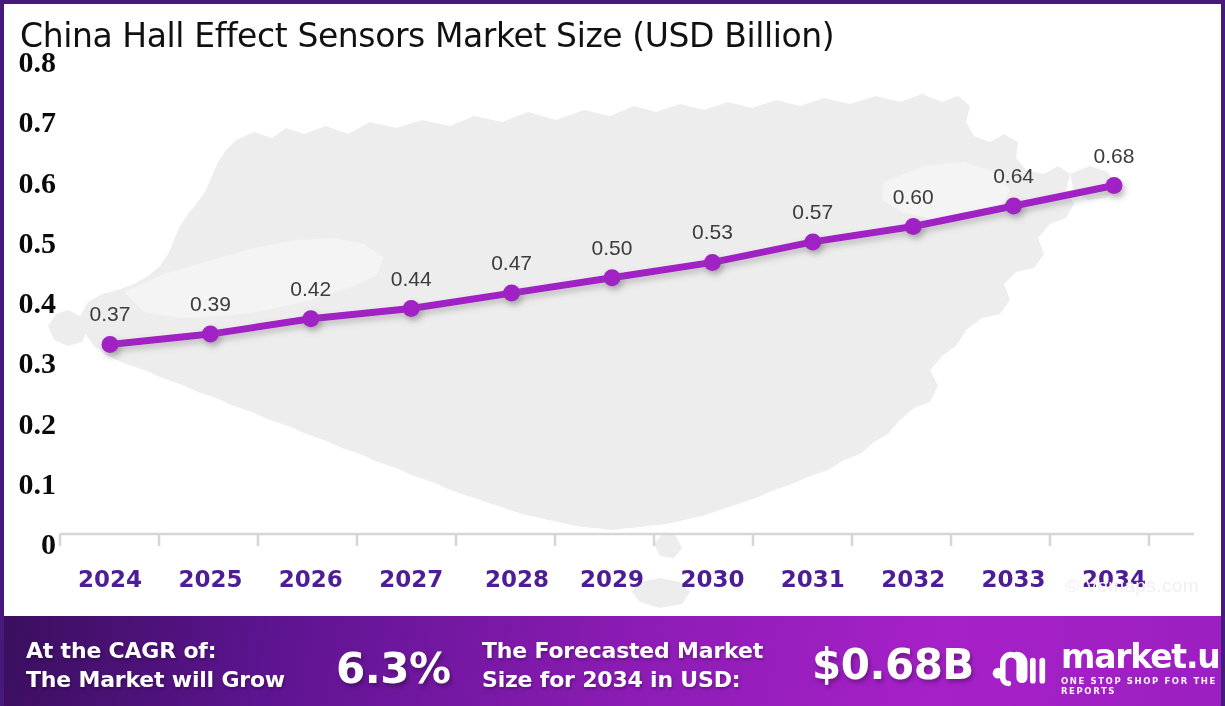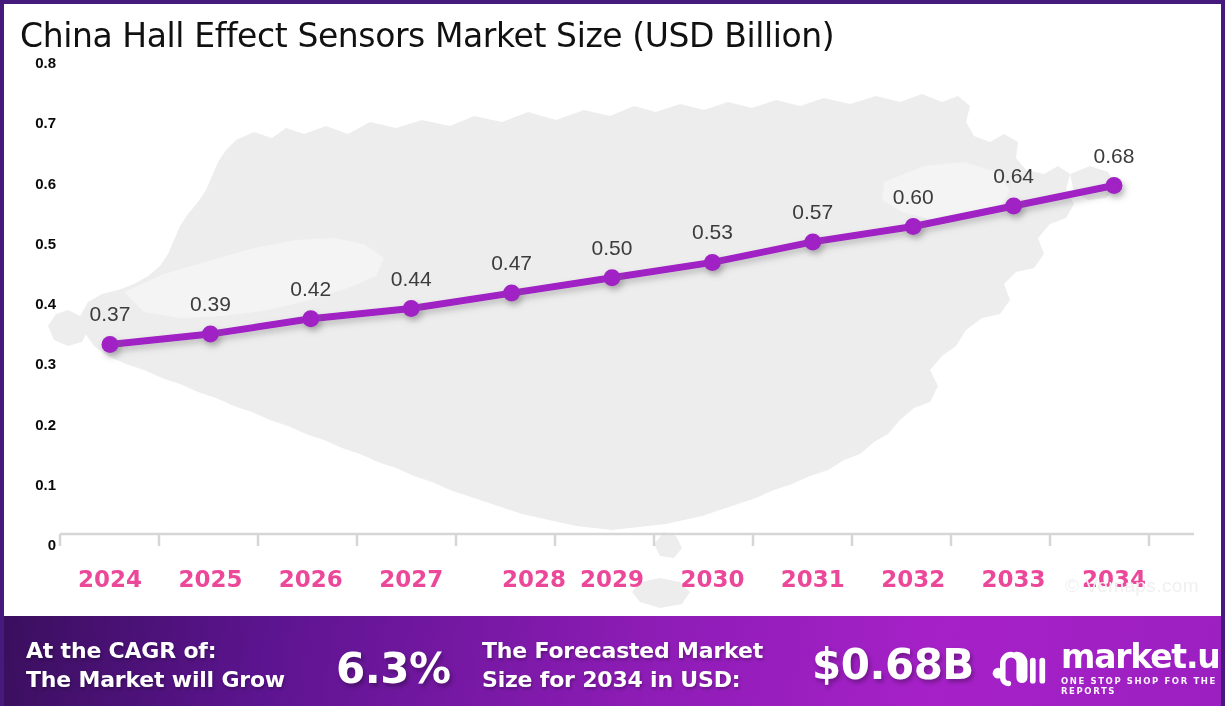--- a/index.html
+++ b/index.html
@@ -65,43 +65,43 @@
   .y-labels {
     position: absolute;
     left: 4px;
     top: 58px;
     width: 52px;
     height: 482px;
   }
   .y-label {
     position: absolute;
     right: 4px;
-    font-size: 15px;
+    font-size: 30px;
     font-weight: bold;
     color: #0a0a0a;
-    font-family: Liberation Sans, sans-serif;
+    font-family: Liberation Serif, serif;
     transform: translateY(-50%);
     white-space: nowrap;
     text-align: right;
   }
 
   
   .x-labels {
     position: absolute;
     left: 0;
     top: 552px;
     width: 1217px;
     height: 50px;
   }
   .x-label {
     position: absolute;
     top: 10px;
     font-size: 23px;
     font-weight: bold;
-    color: #ec4899;
+    color: #4c1d95;
     font-family: "DejaVu Sans", sans-serif;
     transform: translateX(-50%);
     white-space: nowrap;
   }
 
   
   .pt-label {
     position: absolute;
     font-size: 21px;
     color: #3c3c3c;
@@ -283,21 +283,21 @@
     <div class="y-label" style="top:361.5px;">0.2</div>
     <div class="y-label" style="top:421.75px;">0.1</div>
     <div class="y-label" style="top:482px;">0</div>
   </div>
 
   <div class="x-labels" id="x-labels">
       <div class="x-label" style="left: 106px;">2024</div>
       <div class="x-label" style="left: 206.4px;">2025</div>
       <div class="x-label" style="left: 306.8px;">2026</div>
       <div class="x-label" style="left: 407.2px;">2027</div>
-      <div class="x-label" style="left: 530px;">2028</div>
+      <div class="x-label" style="left: 513px;">2028</div>
       <div class="x-label" style="left: 608px;">2029</div>
       <div class="x-label" style="left: 708.4px;">2030</div>
       <div class="x-label" style="left: 808.8px;">2031</div>
       <div class="x-label" style="left: 909.2px;">2032</div>
       <div class="x-label" style="left: 1009.6px;">2033</div>
       <div class="x-label" style="left: 1110px;">2034</div>
     </div>
 
   <div class="watermark">© Vemaps.com</div>
 

